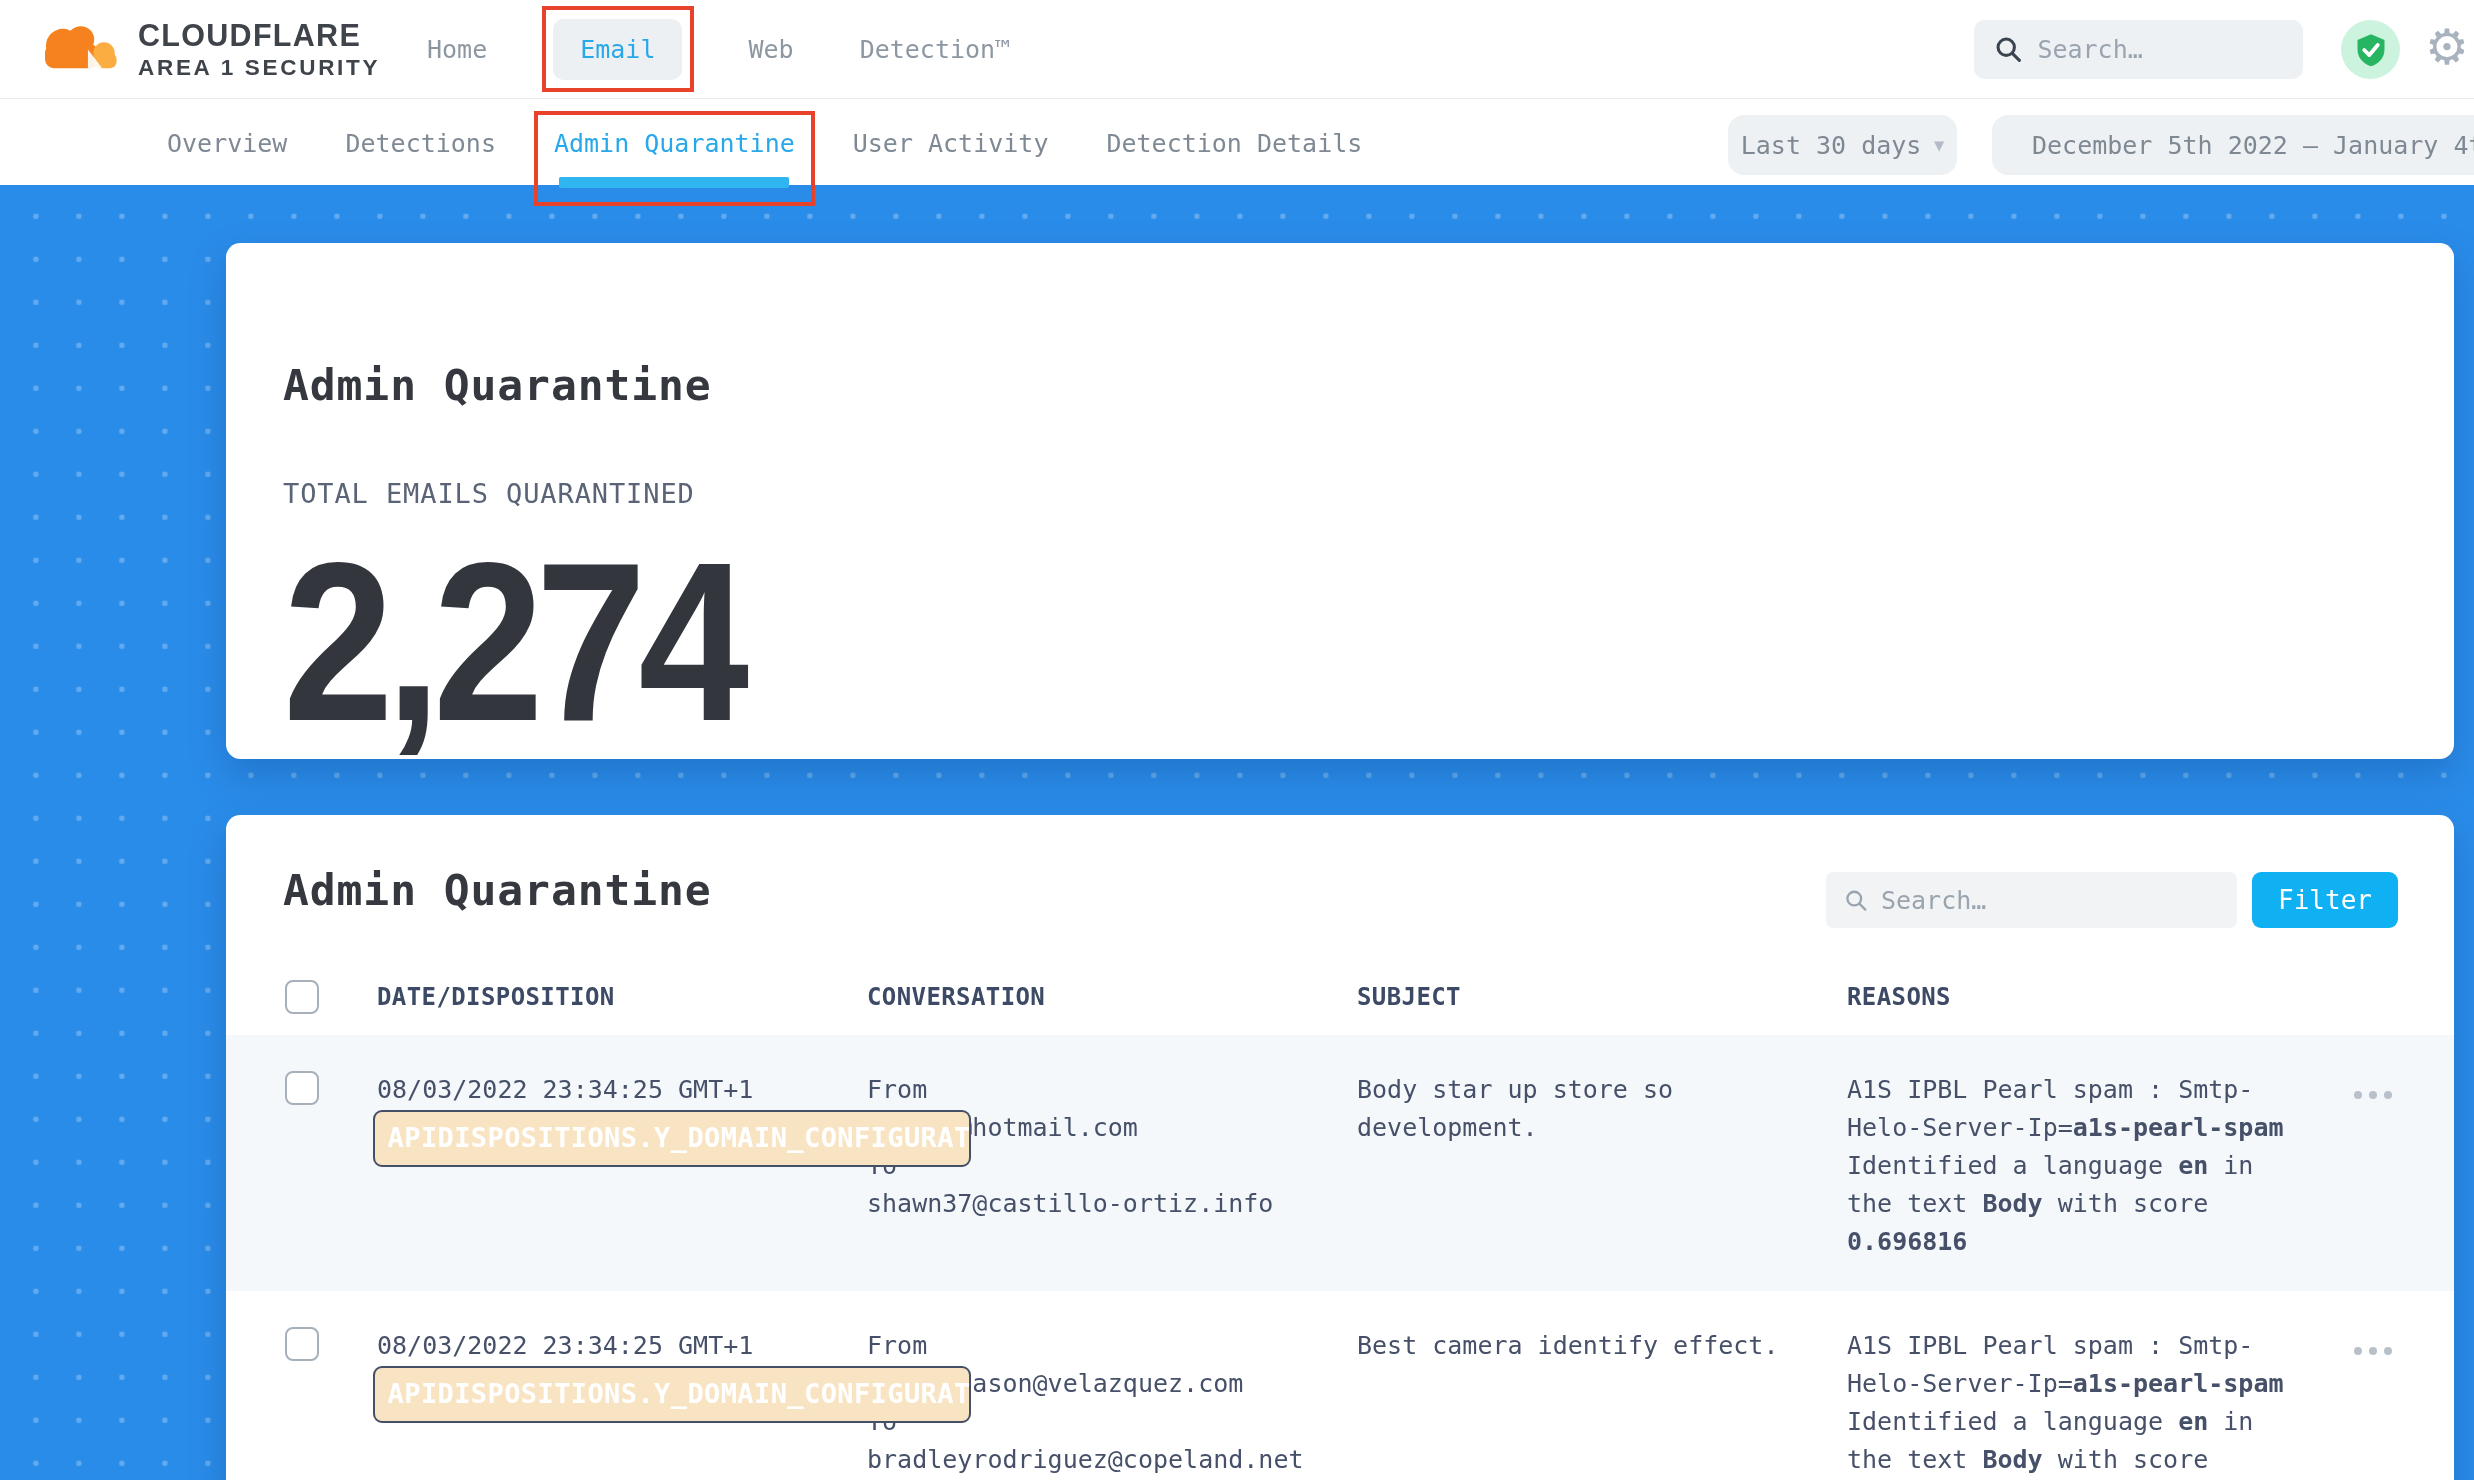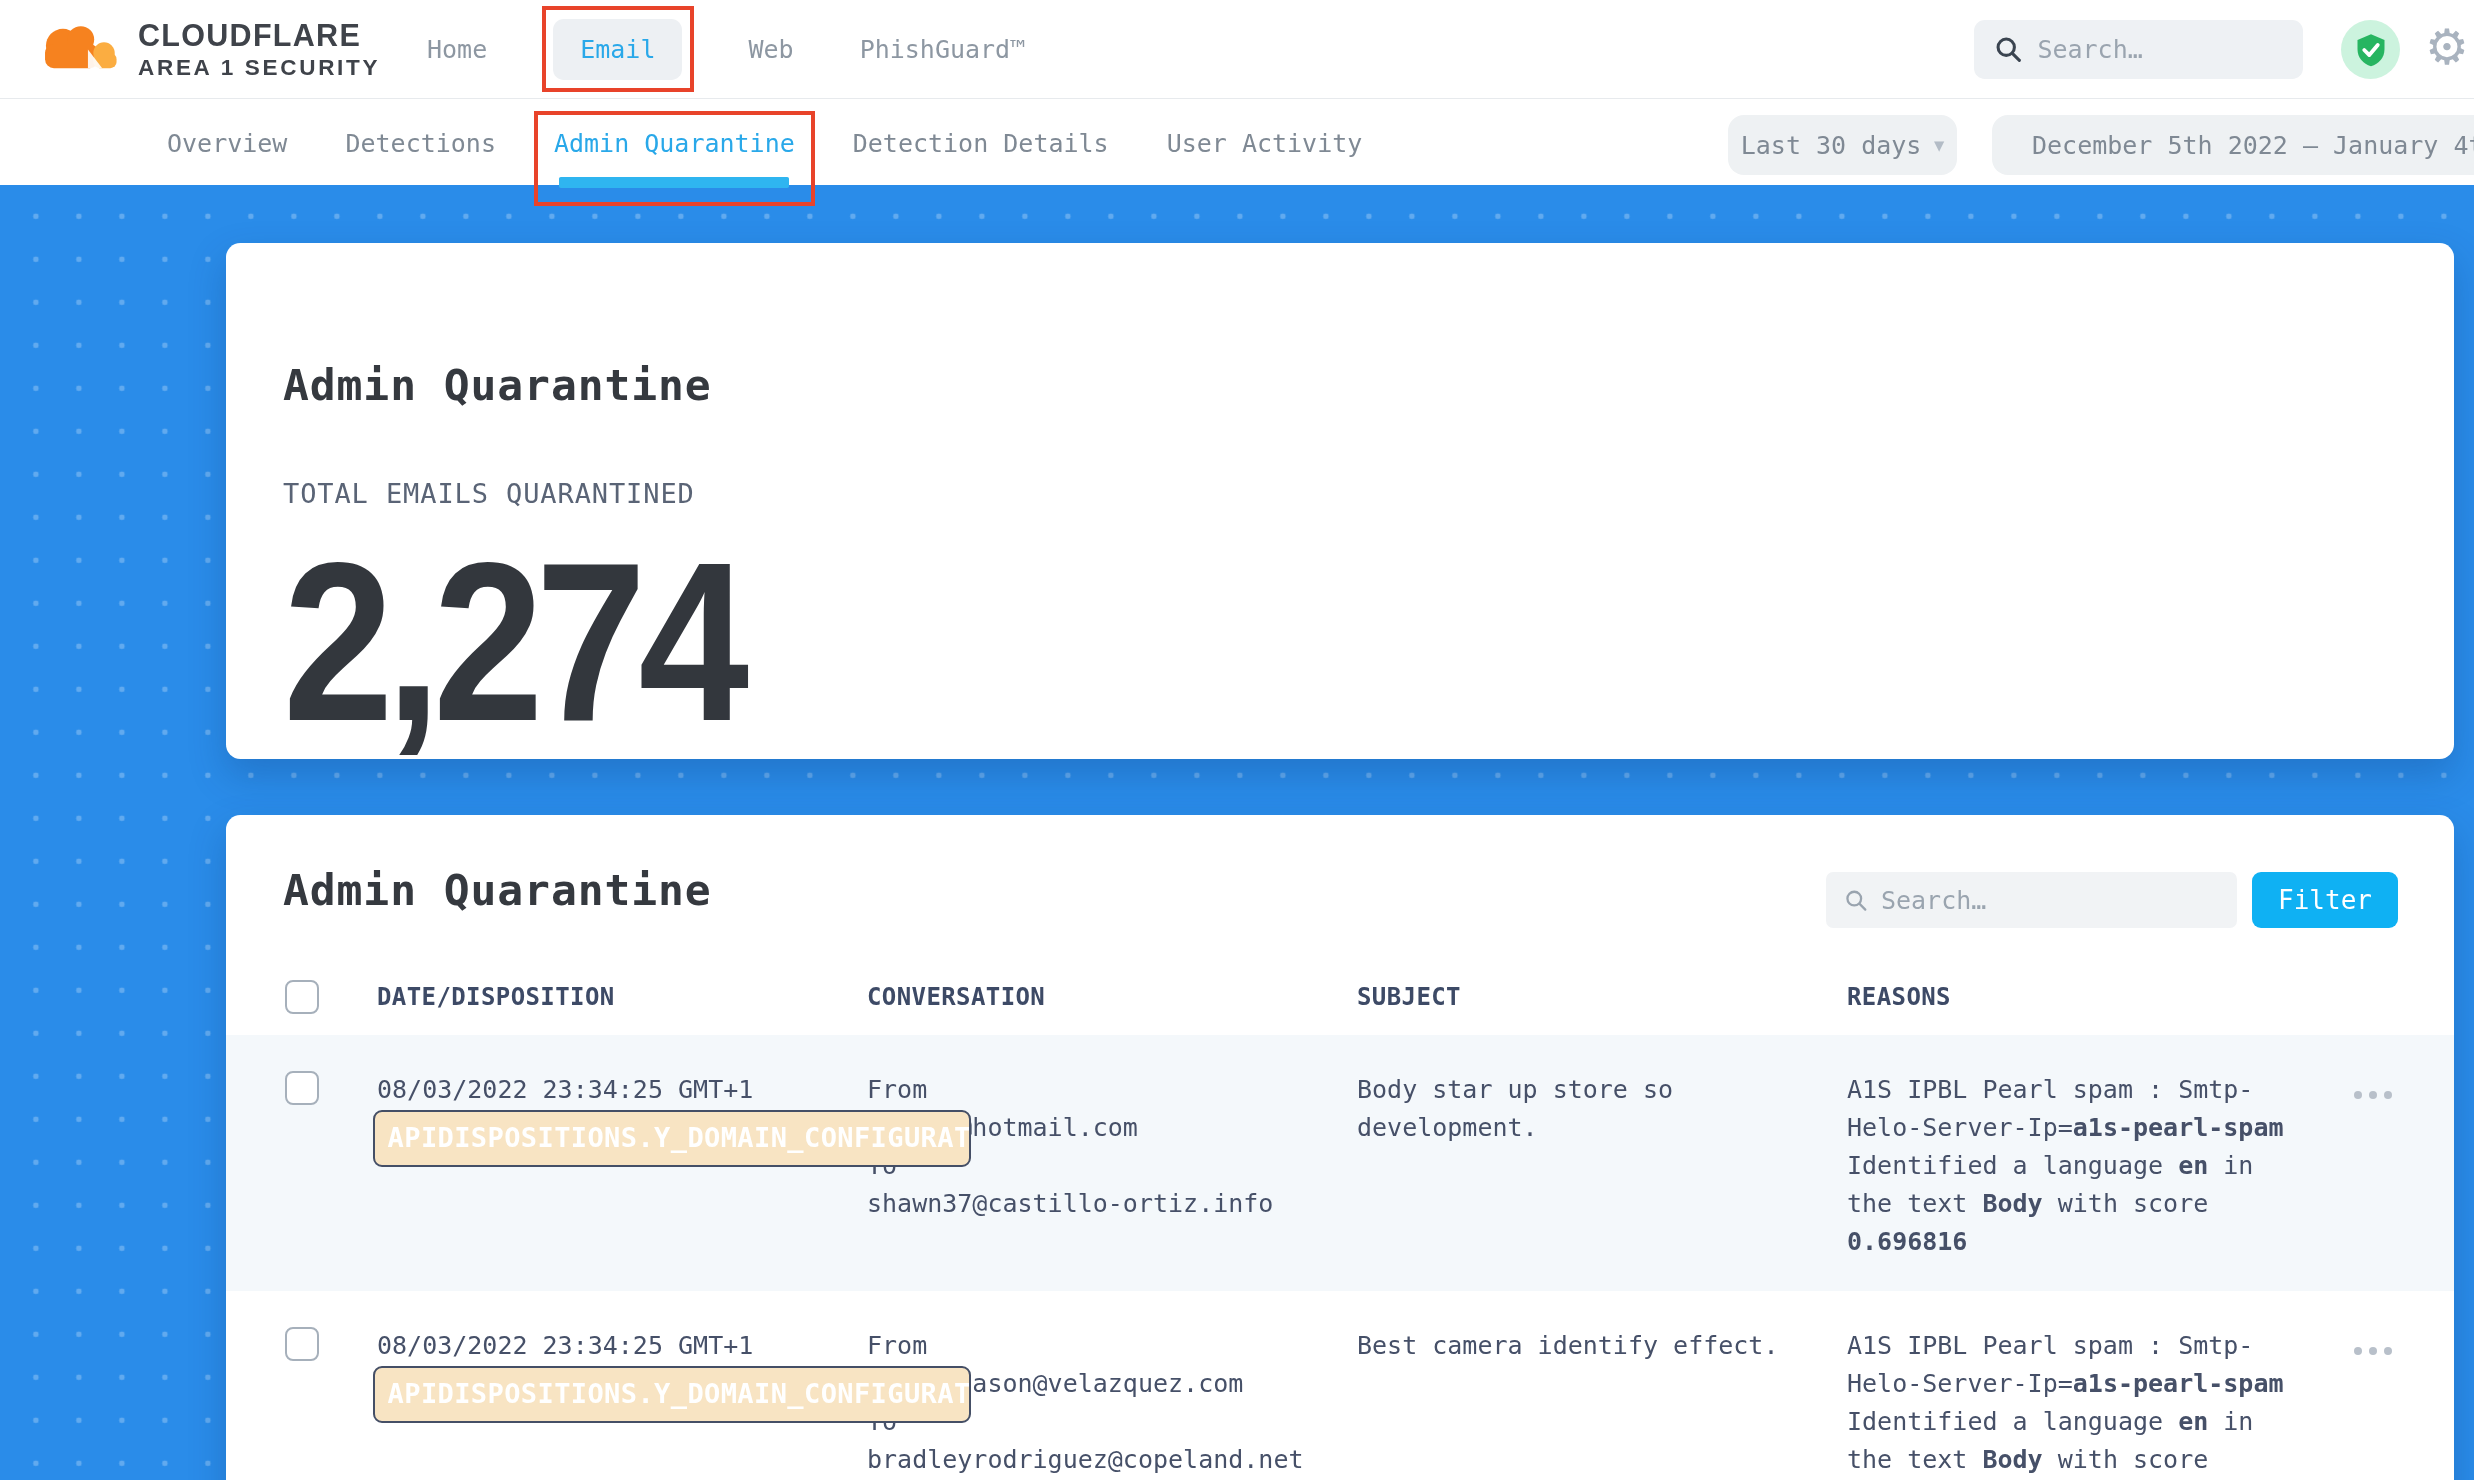--- a/index.html
+++ b/index.html
@@ -191,21 +191,21 @@
     </span>
   </div>
 
   <div class="topnav">
     <span class="topnav-item">Home</span>
     <span class="topnav-item topnav-pill">
       <span>Email</span>
       <span class="annot-box-email"></span>
     </span>
     <span class="topnav-item">Web</span>
-    <span class="topnav-item">PhishGuard™</span>
+    <span class="topnav-item">Detection™</span>
   </div>
 
   <div class="hdr-search">
     <svg width="29" height="29" viewBox="0 0 32 32" fill="none" stroke="#3a4450" stroke-width="3.4">
       <circle cx="13.5" cy="13.5" r="9"></circle>
         <line x1="20.5" y1="20.5" x2="28" y2="28" stroke-linecap="round"></line>
     </svg>
     <input type="text" placeholder="Search…" style="">
   </div>
 
@@ -216,22 +216,22 @@
     </svg>
   </div>
   <div class="gear">⚙︎</div>
 </div>
 
 <div class="subnav">
   <div class="tabs">
     <span class="tab">Overview</span>
     <span class="tab">Detections</span>
     <span class="tab active">Admin Quarantine</span>
+    <span class="tab">User Activity</span>
     <span class="tab">Detection Details</span>
-    <span class="tab">User Activity</span>
   </div>
   <div class="pill-btn period-pill">
     <span>Last 30 days</span>
     <span class="caret">▼</span>
   </div>
   <div class="pill-btn date-pill">
     <span>December 5th 2022 — January 4th 2023</span>
   </div>
 </div>
 

